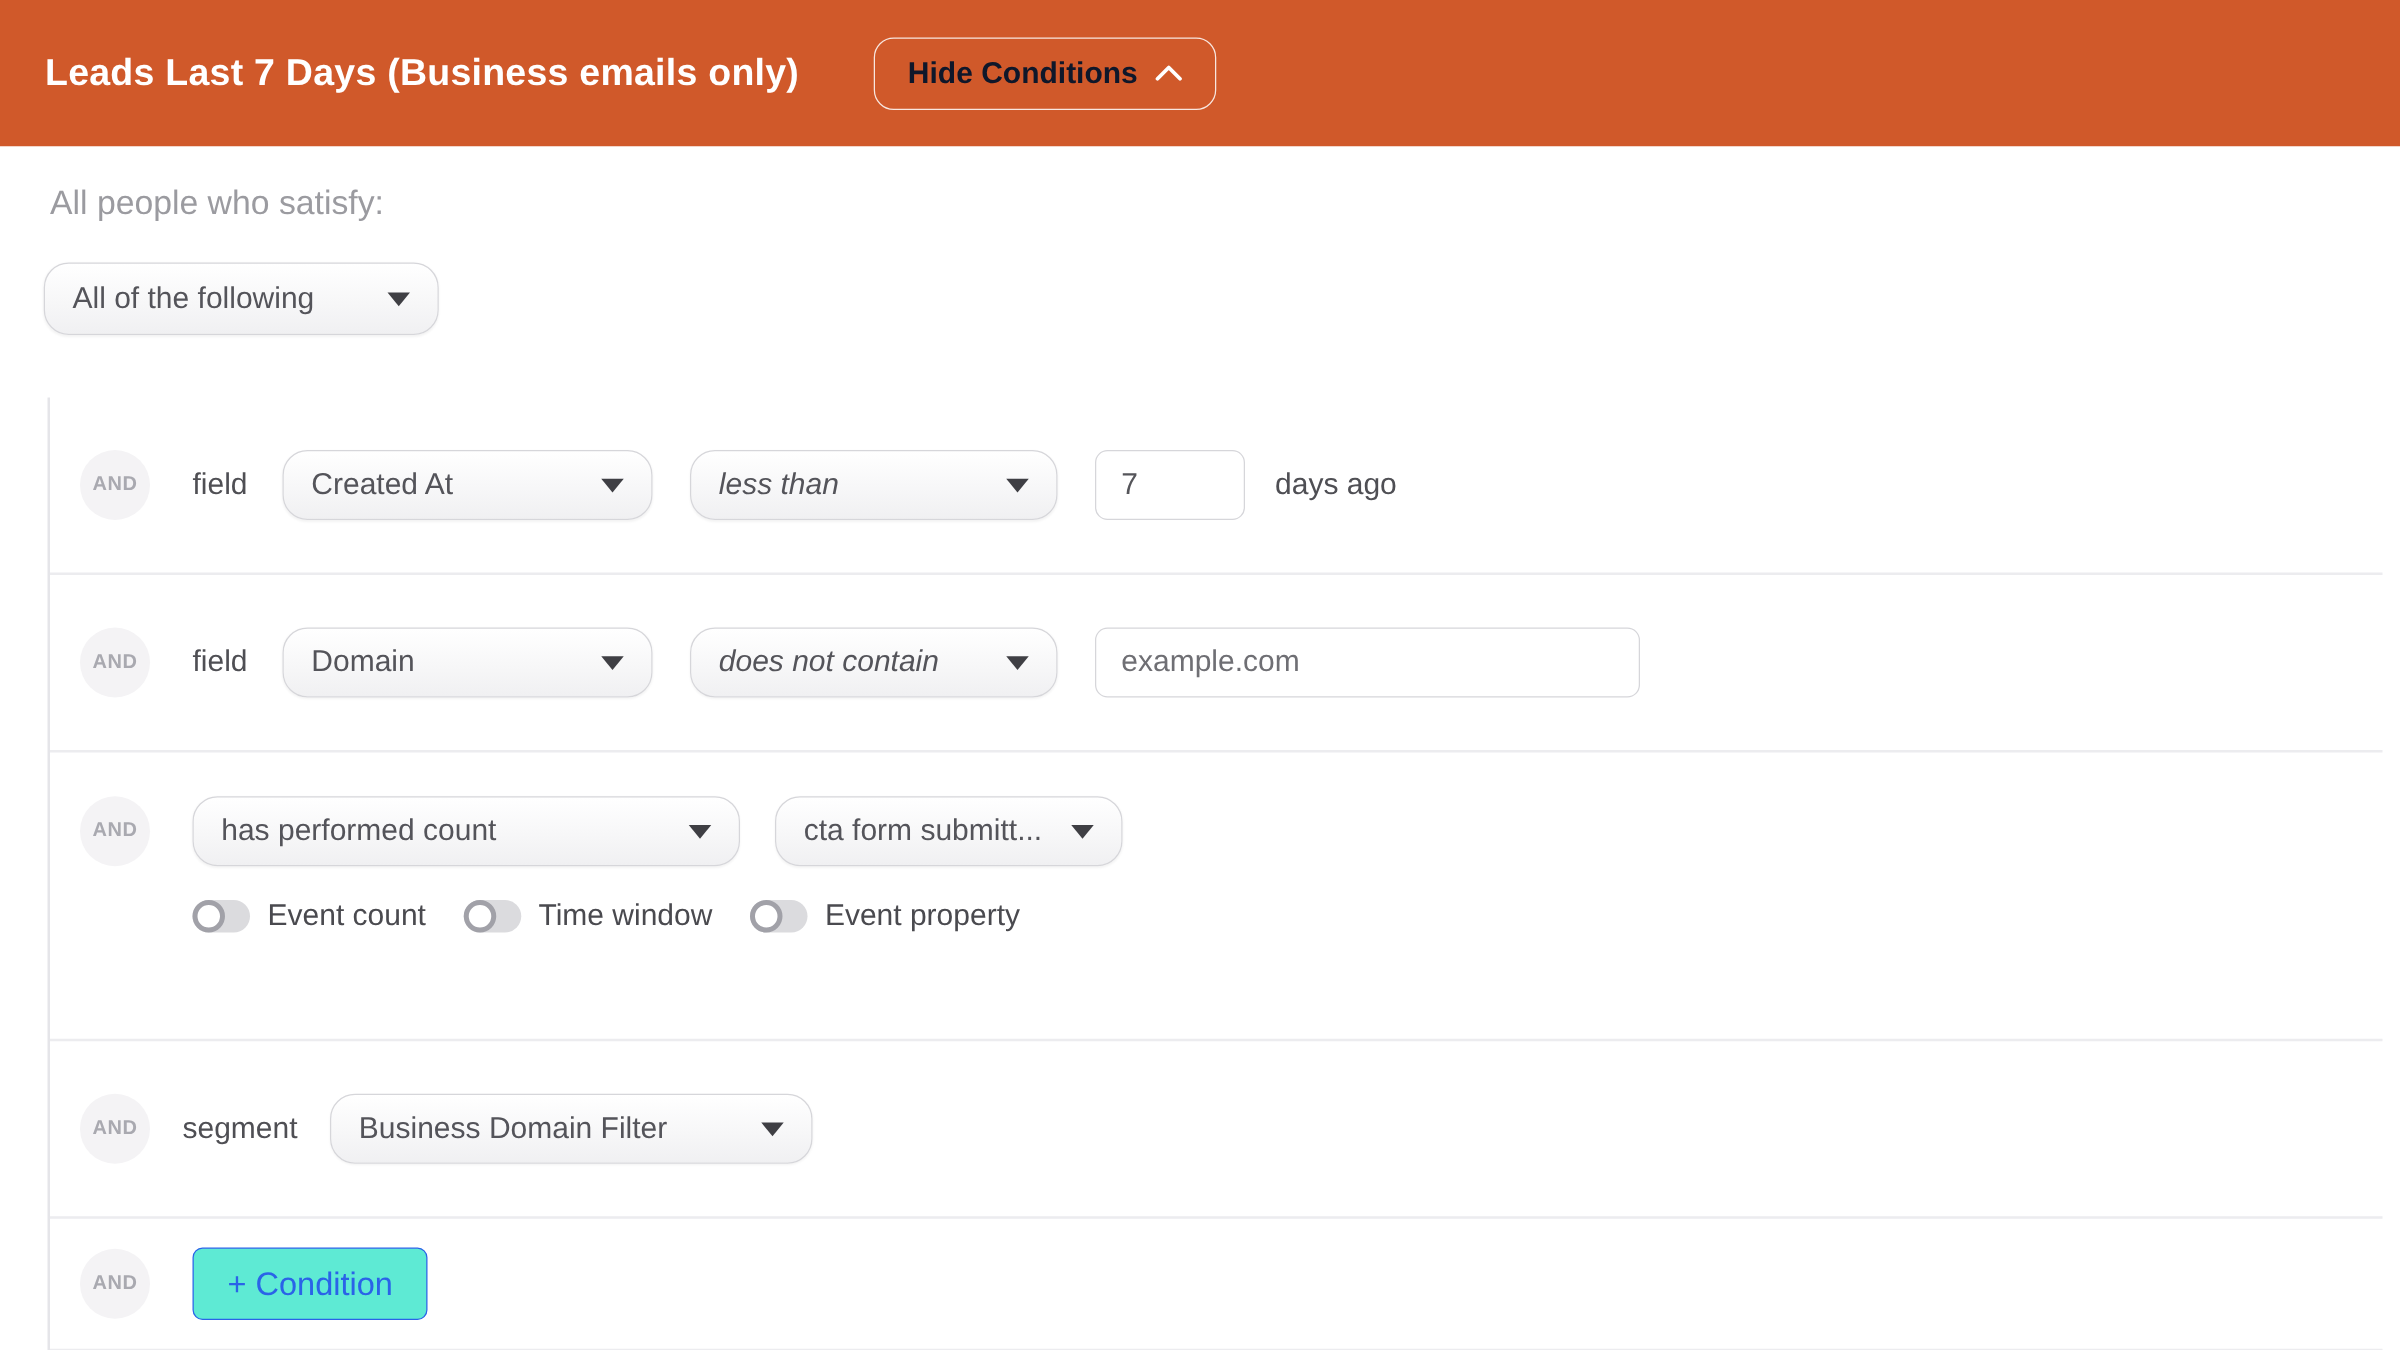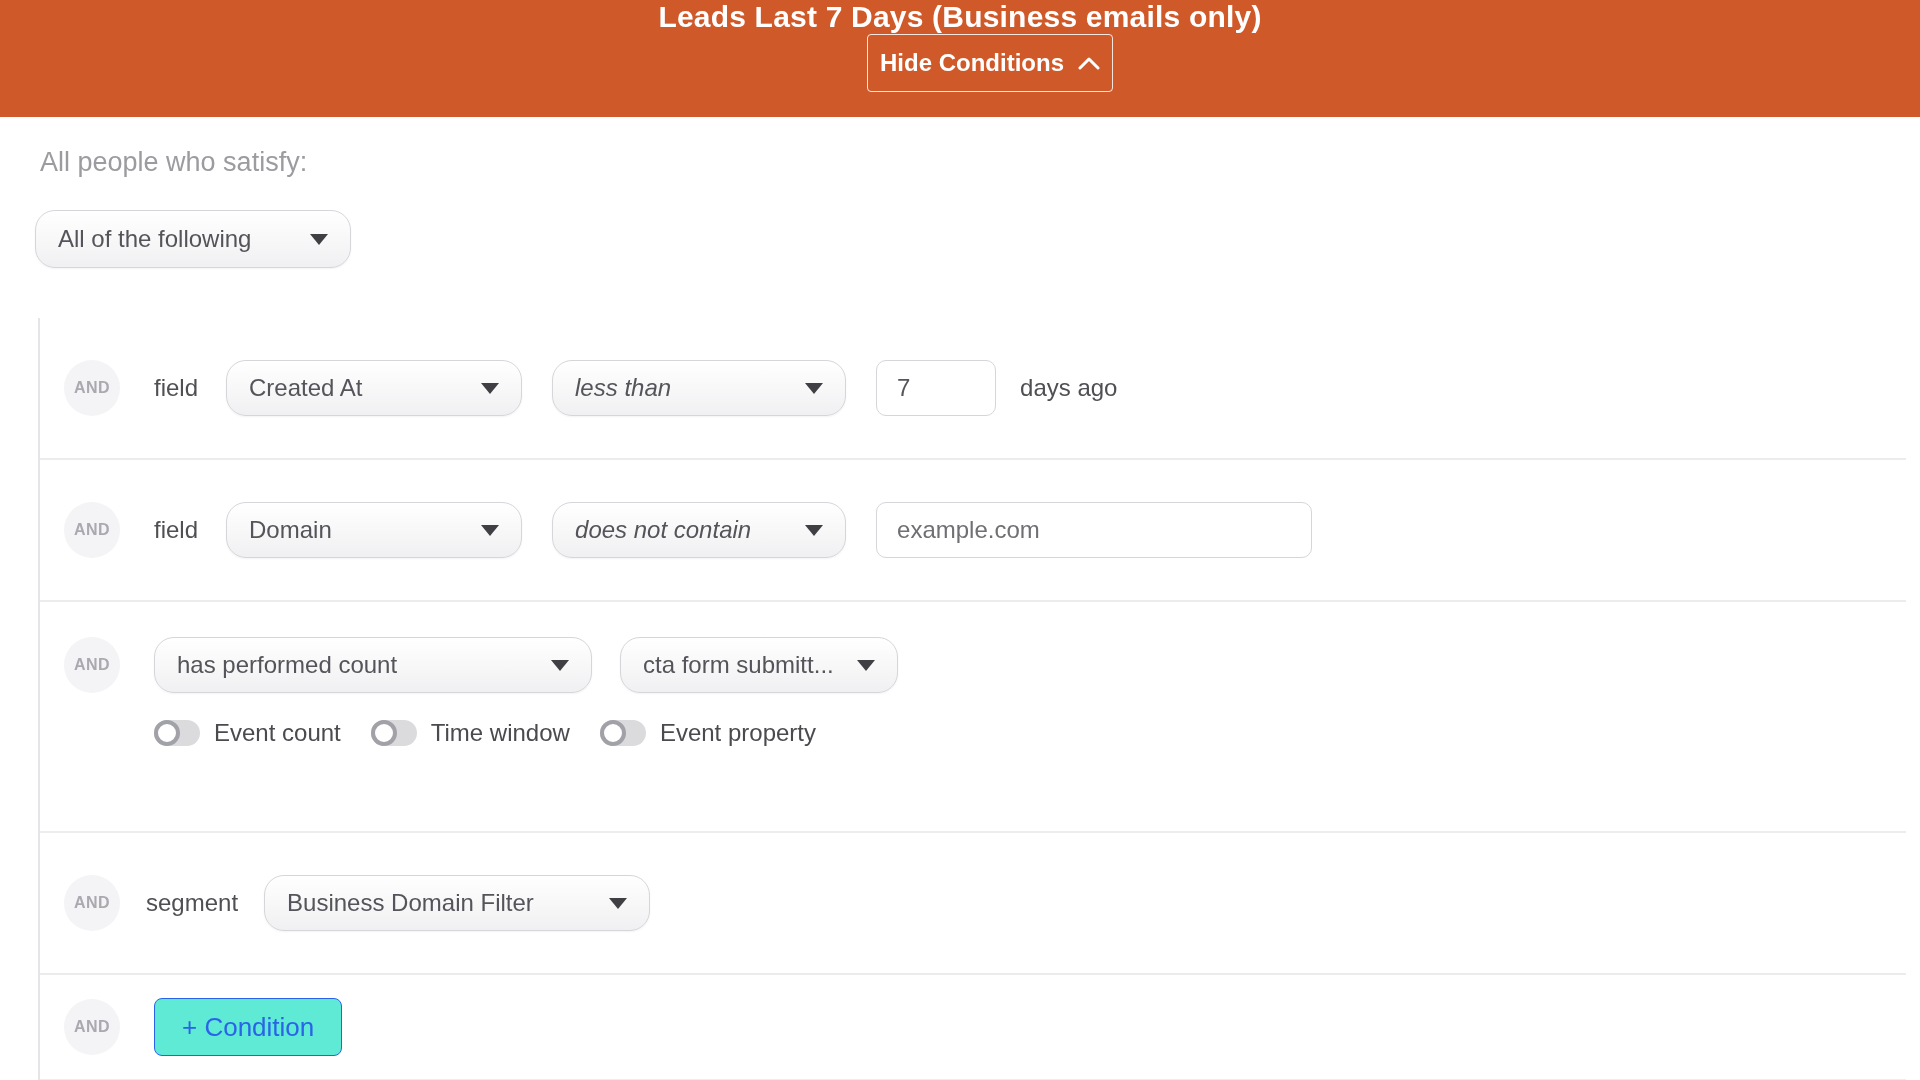--- a/index.html
+++ b/index.html
@@ -10,36 +10,35 @@
     color: #4a4a4f;
   }
 
   
   .topbar {
     height: 117px;
     background: #d0592a;
     display: flex;
     align-items: center;
     padding: 0 36px;
-    flex-direction: column;
   }
   .topbar h1 {
     color: #ffffff;
     font-size: 30px;
     font-weight: 600;
     letter-spacing: 0.2px;
   }
   .hide-btn {
     margin-left: 60px;
     height: 58px;
-    padding: 0 12px;
+    padding: 0 26px;
     background: transparent;
     border: 1px solid rgba(255,255,255,0.85);
-    border-radius: 4px;
-    color: #ffffff;
+    border-radius: 16px;
+    color: #0f172a;
     font-family: "Liberation Sans", sans-serif;
     font-size: 24px;
     font-weight: 600;
     display: inline-flex;
     align-items: center;
     gap: 14px;
     cursor: pointer;
   }
 
   

